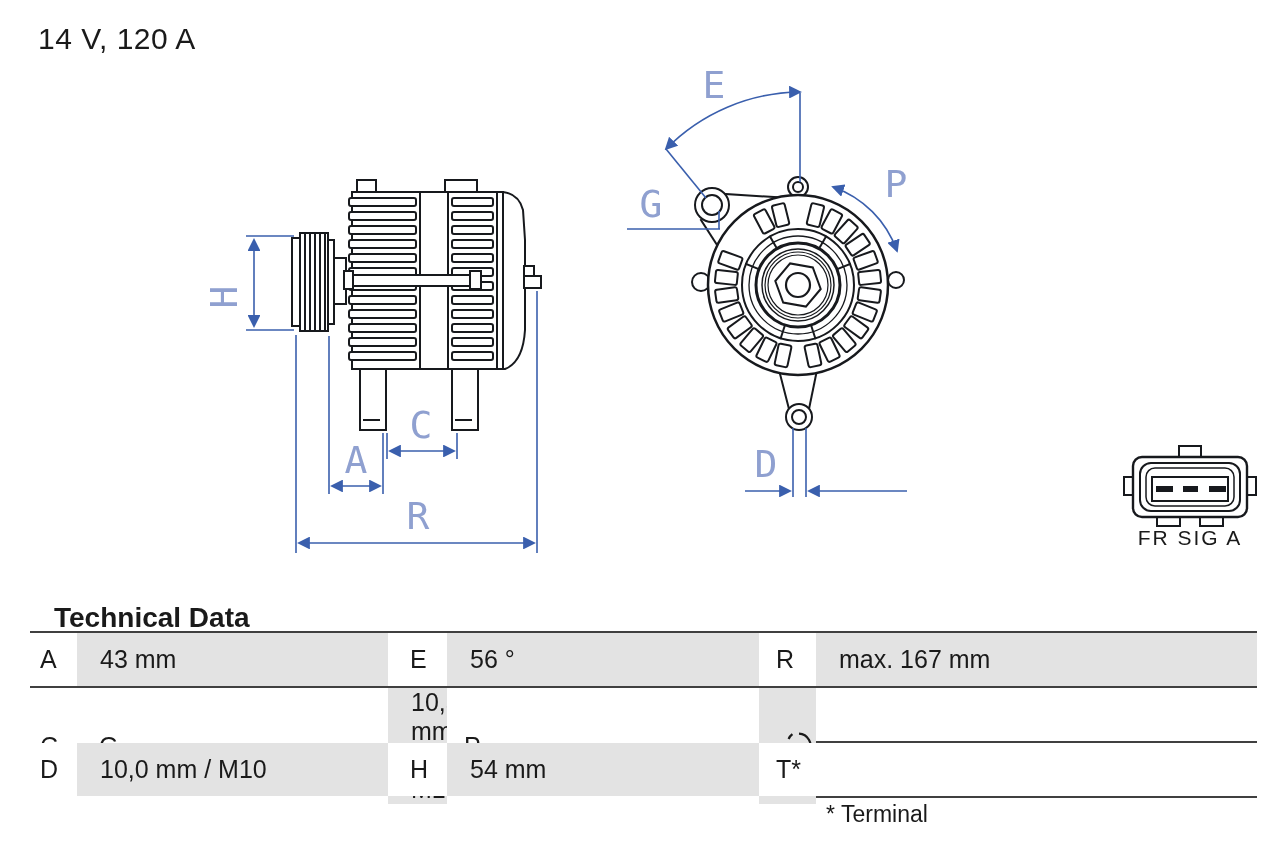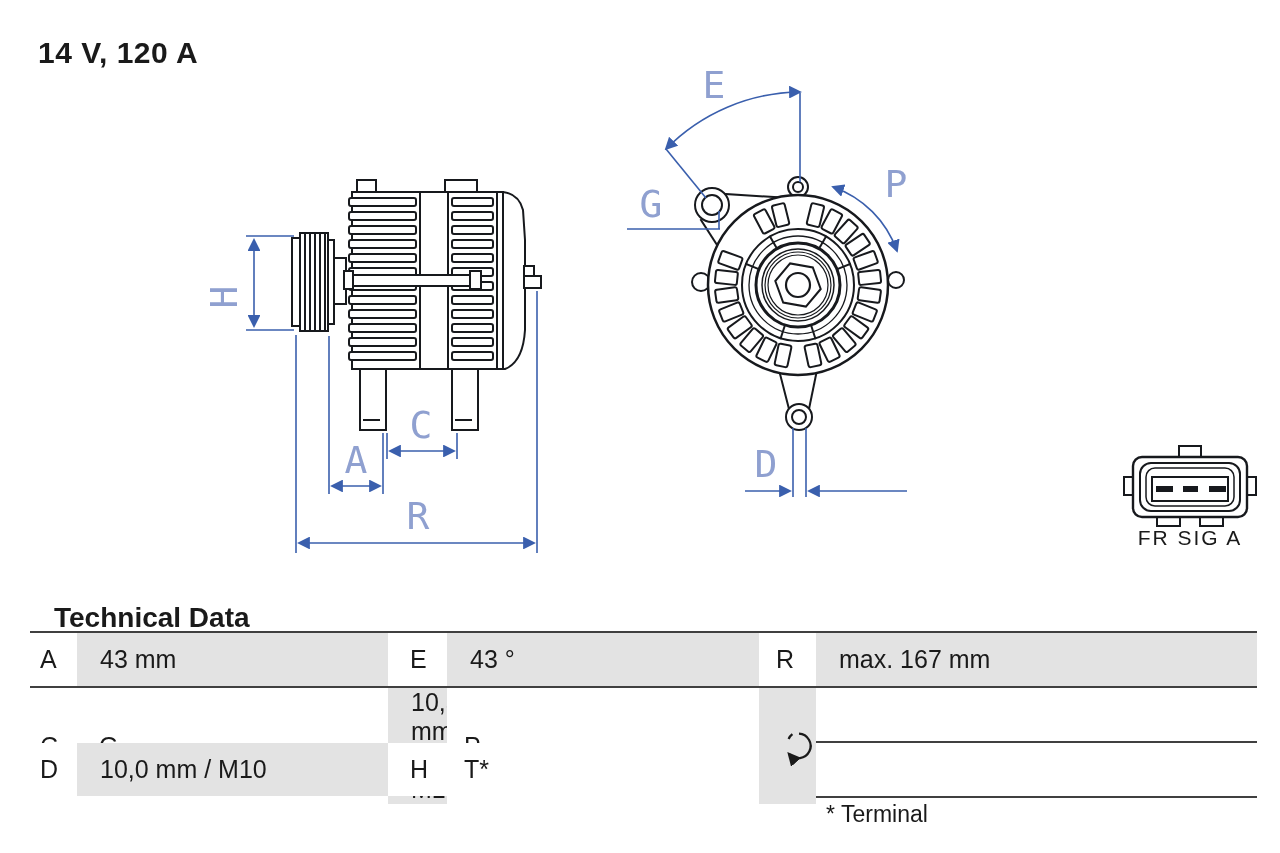--- a/index.html
+++ b/index.html
@@ -1,18 +1,18 @@
 <!DOCTYPE html>
 <html><head>
 <meta charset="utf-8">
 <style>
   html,body{margin:0;padding:0;background:#fff;}
   body{width:1280px;height:853px;position:relative;overflow:hidden;
        font-family:"Liberation Sans",sans-serif;color:#1a1a1a;}
-  .rating{position:absolute;left:38px;top:36px;font-size:30px;letter-spacing:.5px;font-weight:bold;}
+  .rating{position:absolute;left:38px;top:22px;font-size:30px;letter-spacing:.5px;}
   svg.drawing{position:absolute;left:0;top:0;}
   .part{stroke:#17191d;fill:none;stroke-width:2;stroke-linecap:square;}
   .dim{stroke:#3a5fad;fill:none;stroke-width:1.6;}
   text.dimlbl{font-family:"DejaVu Sans Mono",monospace;font-size:38px;fill:#8fa0d0;
               stroke:none;font-weight:400;}
   text.conn{font-family:"Liberation Sans",sans-serif;font-size:21px;fill:#1a1a1a;stroke:none;letter-spacing:2px;}
   .section-title{position:absolute;left:38px;top:586px;font-size:28px;font-weight:bold;margin:16px;}
   .tbl{position:absolute;left:30px;top:631px;width:1227px;border-top:2px solid #404040;}
   .row{display:grid;grid-template-columns:47px 311px 59px 312px 57px 441px;
        height:53px;border-bottom:2px solid #404040;font-size:25px;}
@@ -213,21 +213,21 @@
   </g>
 </svg>
 
 <h2 class="section-title">Technical Data</h2>
 
 <div class="tbl">
   <div class="row">
     <div class="cell key">A</div>
     <div class="cell val">43 mm</div>
     <div class="cell key k2">E</div>
-    <div class="cell val">43 °</div>
+    <div class="cell val">56 °</div>
     <div class="cell key k3">R</div>
     <div class="cell val">max. 167 mm</div>
   </div>
   <div class="row">
     <div class="cell key">C</div>
     <div class="cell key k2">G</div>
     <div class="cell val">10,5 mm / M10</div>
     <div class="cell key k3">P</div>
     <div class="cell val">
       <svg class="roticon" width="40" height="42" viewBox="0 0 36 40">
@@ -238,17 +238,18 @@
         </defs>
         <path d="M18,7 A13,13 0 1 1 7.5,28.5" fill="none" stroke="#1a1a1a" stroke-width="2.4" marker-end="url(#barr)"></path>
         <path d="M11,7.5 A13,13 0 0 0 7,12.5" fill="none" stroke="#1a1a1a" stroke-width="2.4"></path>
       </svg>
     </div>
   </div>
   <div class="row">
     <div class="cell key">D</div>
     <div class="cell val">10,0 mm / M10</div>
     <div class="cell key k2">H</div>
+    <div class="cell val">54 mm</div>
     <div class="cell key k3">T*</div>
   </div>
 </div>
 
 <div class="foot">* Terminal</div>
 
 </body></html>

